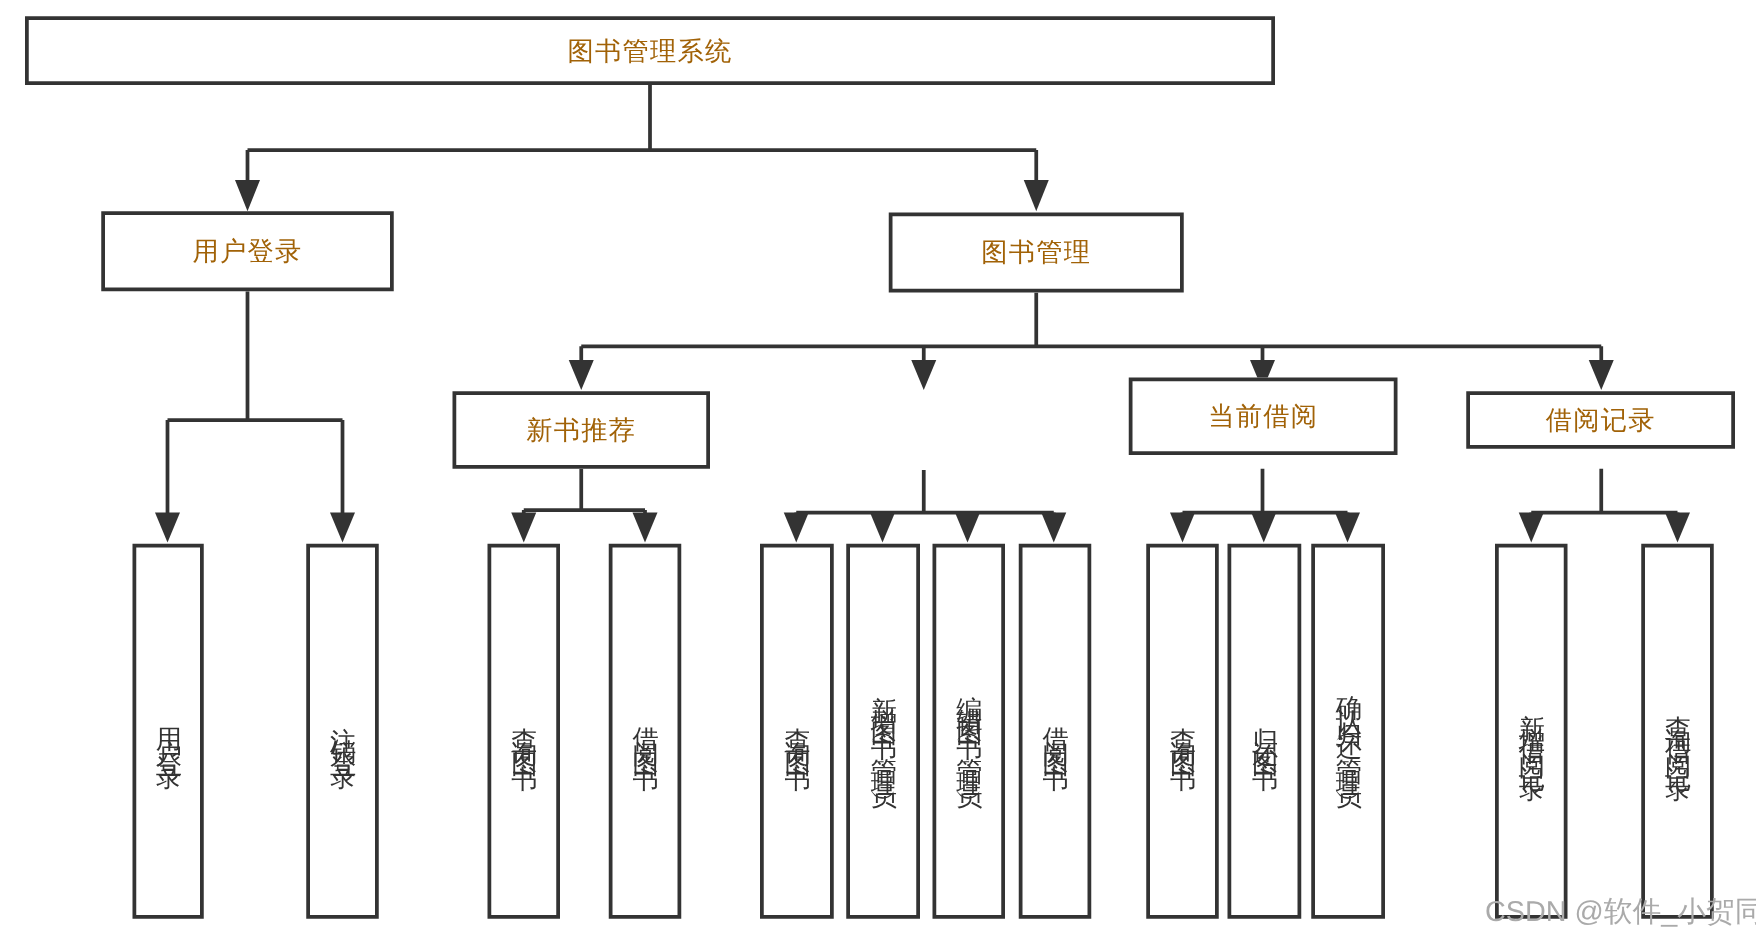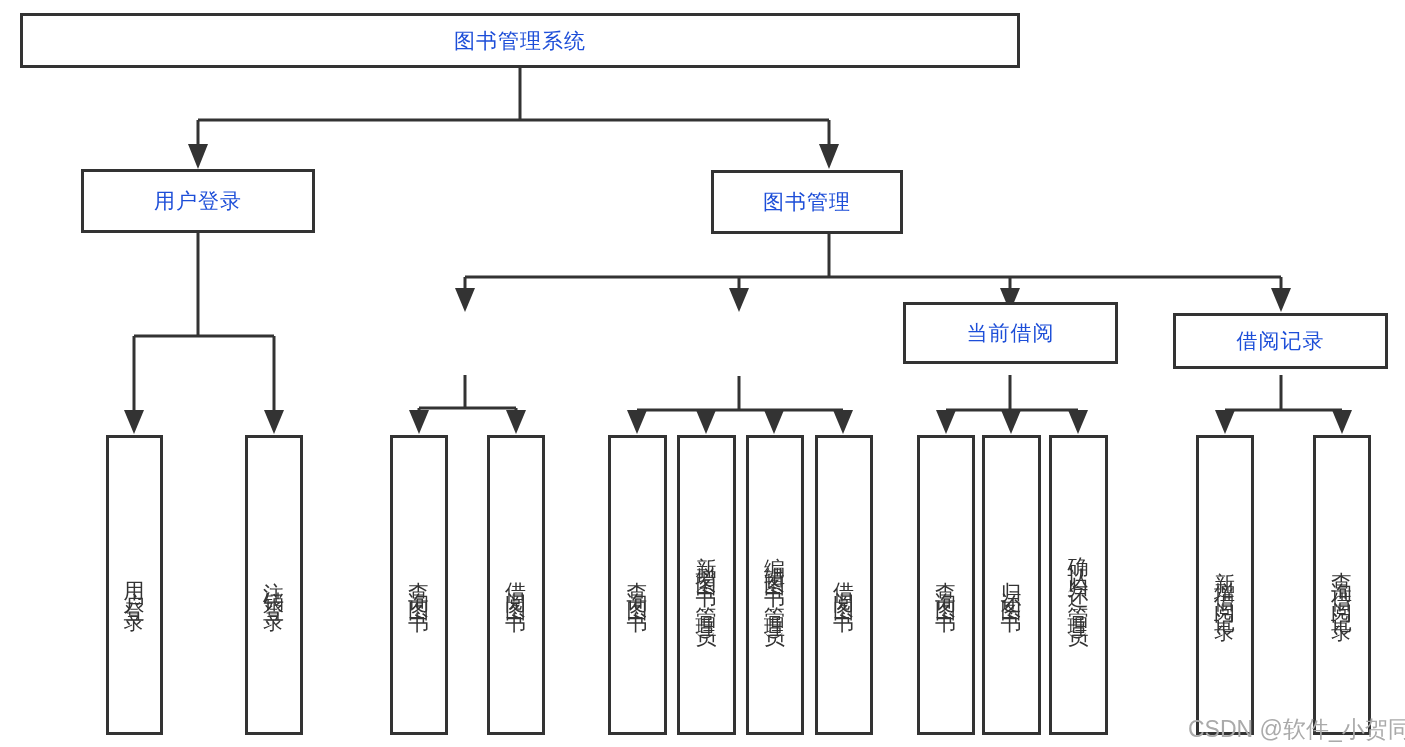--- a/index.html
+++ b/index.html
@@ -23,21 +23,21 @@
     height: 747px;
   }
   .hbox {
     position: absolute;
     box-sizing: border-box;
     border: 3px solid #333333;
     background: #ffffff;
     display: flex;
     align-items: center;
     justify-content: center;
-    color: #1d4ed8;
+    color: #a16207;
     font-size: 21px;
     letter-spacing: 1px;
   }
   .vbox {
     position: absolute;
     box-sizing: border-box;
     border: 3px solid #333333;
     background: #ffffff;
     top: 435px;
     height: 300px;
@@ -137,28 +137,31 @@
     </g>
   </svg>
 
   <div class="hbox" style="left:20px; top:13px; width:1000px; height:55px">
     <span>图书管理系统</span>
   </div>
 
   <div class="hbox" style="left:81px; top:169px; width:234px; height:64px">
     <span>用户登录</span>
   </div>
-  <div class="hbox" style="left:711px; top:170px; width:192px; height:64px">
+  <div class="hbox" style="left:711px; top:170px; width:236px; height:64px">
     <span>图书管理</span>
   </div>
 
+  <div class="hbox" style="left:362px; top:313px; width:206px; height:62px">
+    <span>新书推荐</span>
+  </div>
   <div class="hbox" style="left:903px; top:302px; width:215px; height:62px">
     <span>当前借阅</span>
   </div>
-  <div class="hbox" style="left:1173px; top:313px; width:215px; height:56px">
+  <div class="hbox" style="left:1173px; top:313px; width:215px; height:46px">
     <span>借阅记录</span>
   </div>
 
   <div class="vbox" style="left:106px; width:57px">
     <span class="vtext">用户登录</span>
   </div>
   <div class="vbox" style="left:245px; width:58px">
     <span class="vtext">注销登录</span>
   </div>
 

